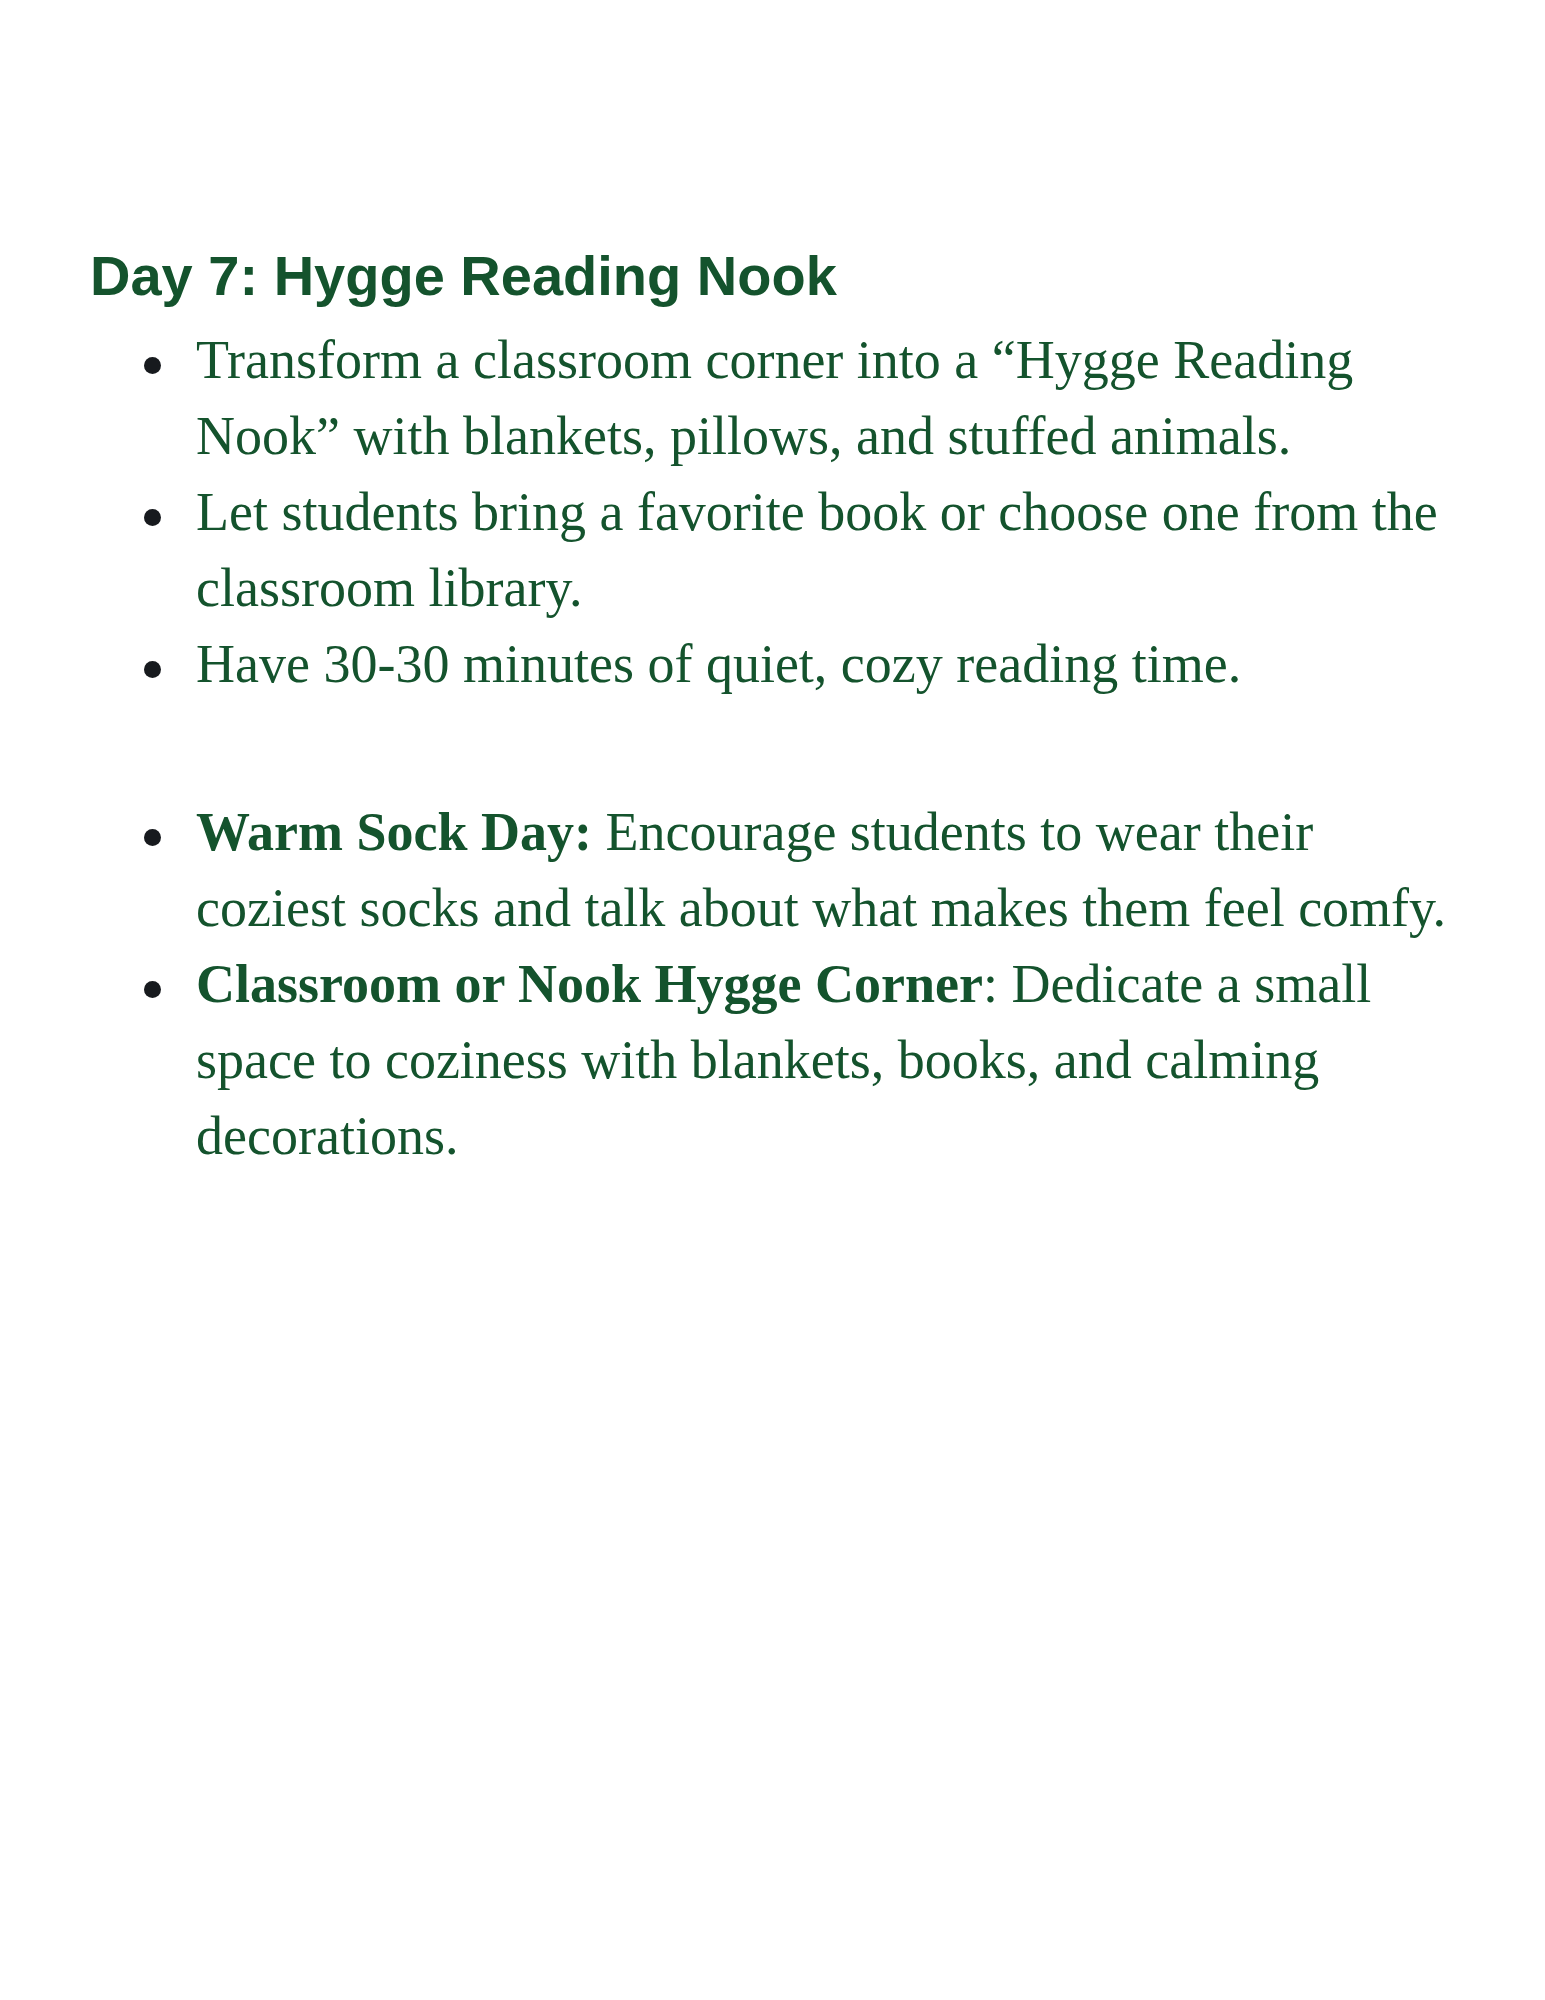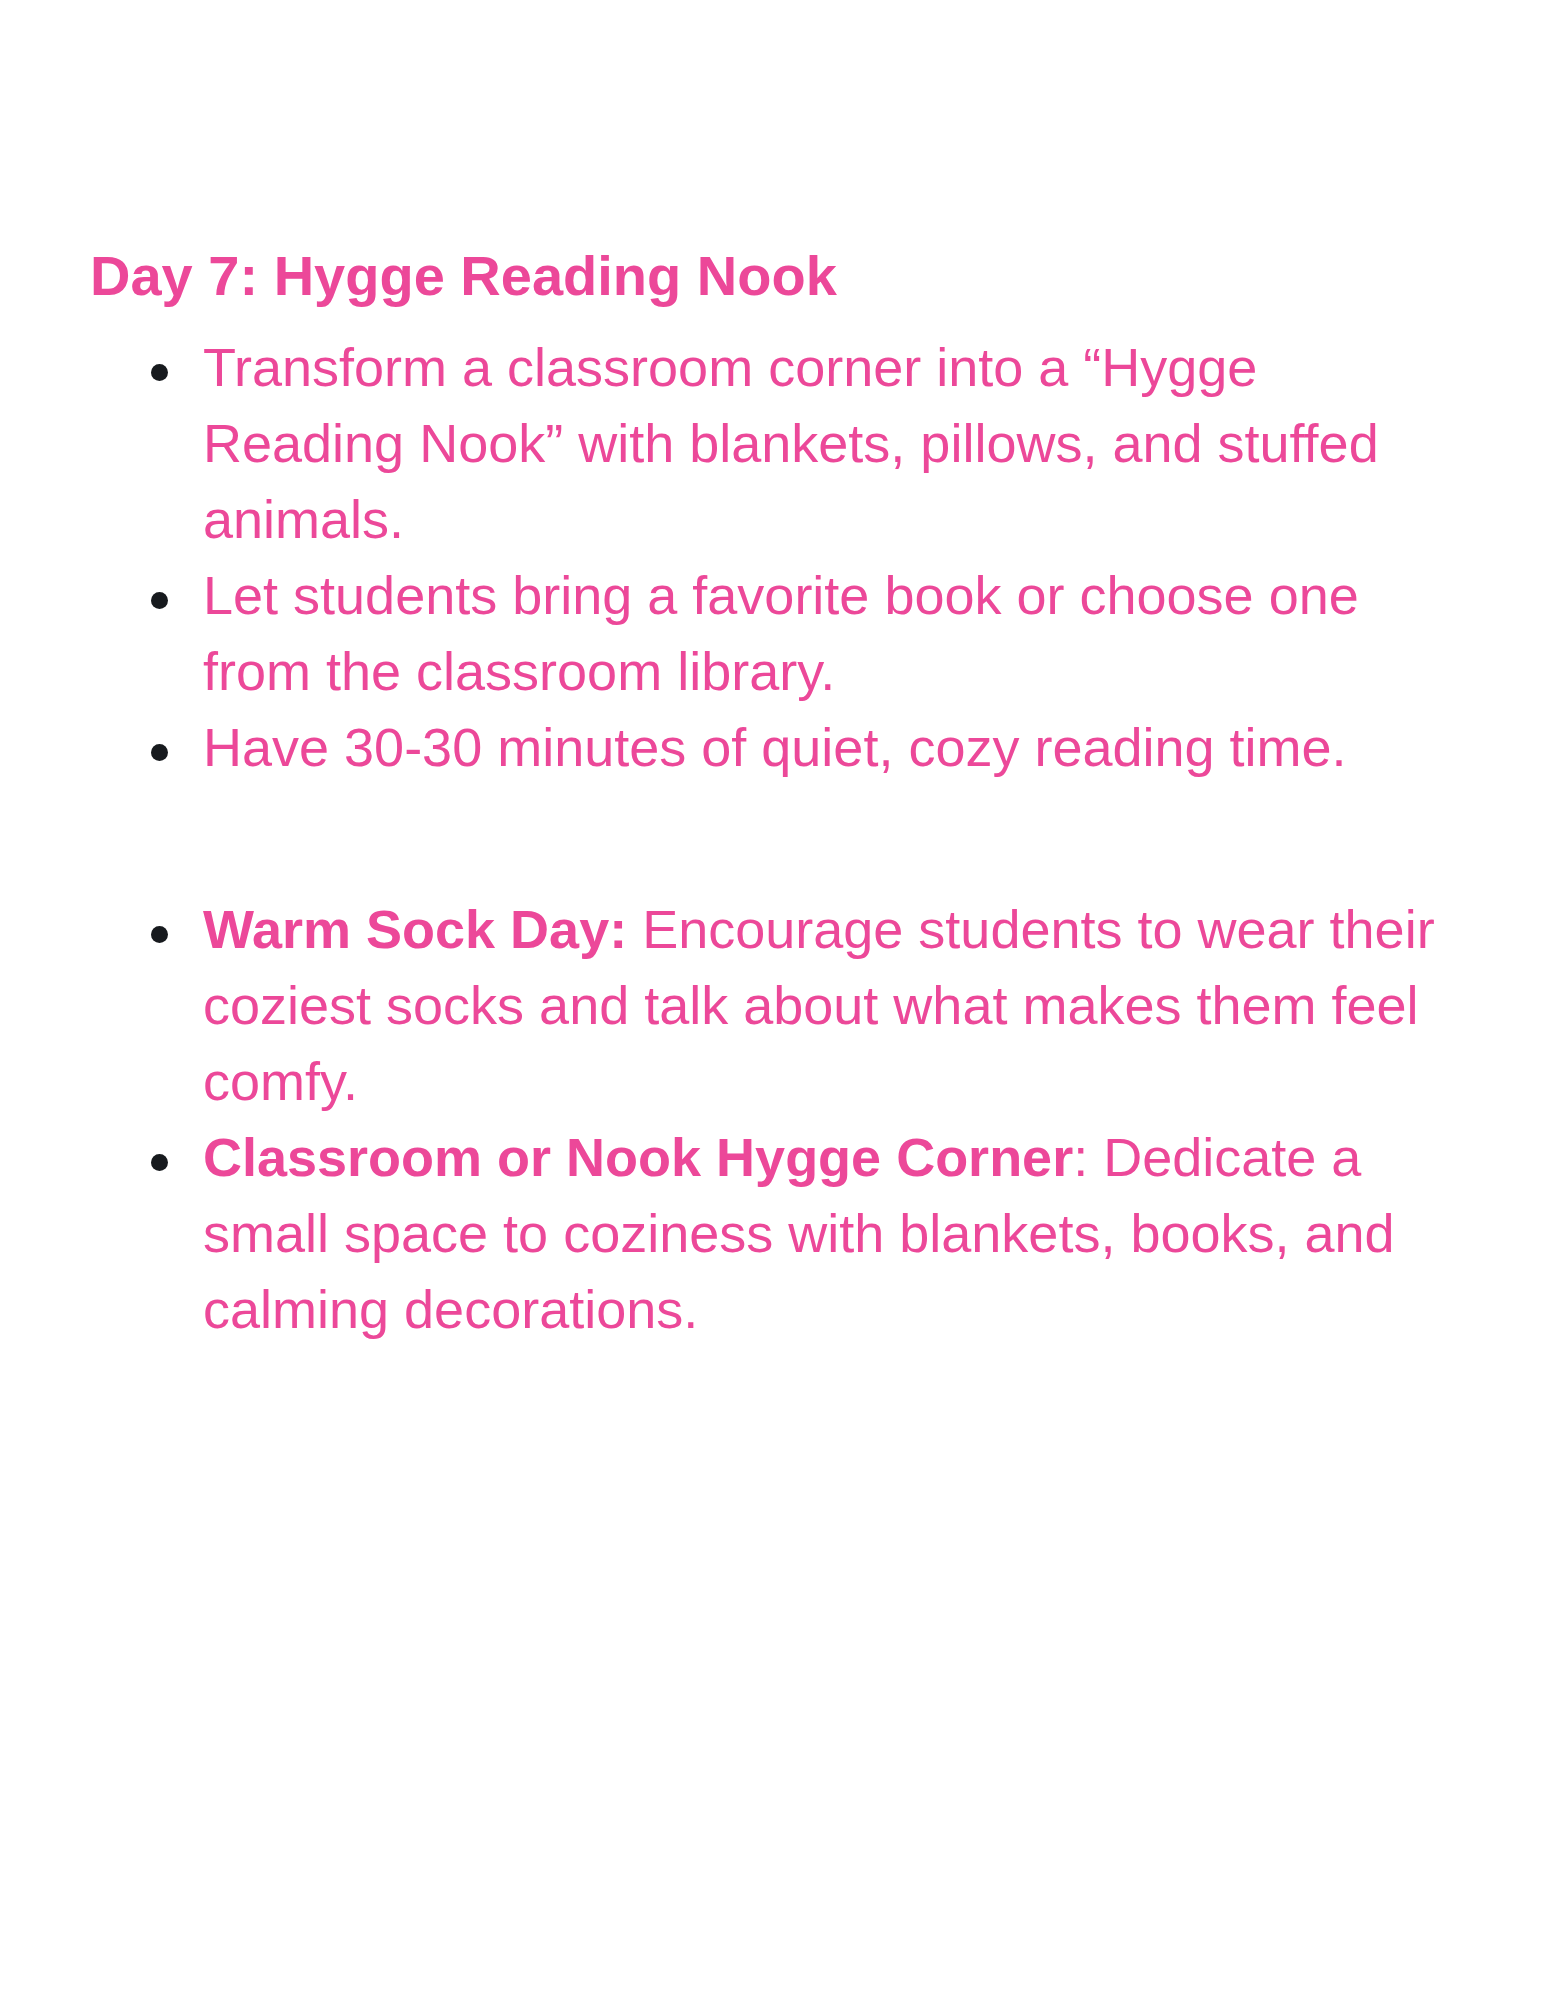--- a/index.html
+++ b/index.html
@@ -5,44 +5,45 @@
   html, body {
     margin: 0;
     padding: 0;
     background: #ffffff;
   }
   .page {
     position: relative;
     width: 1545px;
     height: 2000px;
     background: #ffffff;
-    color: #ec4899;
+    color: #14532d;
     font-family: "Liberation Sans", "DejaVu Sans", sans-serif;
     overflow: hidden;
   }
   .content {
     padding: 238px 97px 0 90px;
   }
   .heading {
     margin: 0;
     font-size: 56px;
     font-weight: 700;
     line-height: 76px;
     letter-spacing: 0;
   }
   .heading .light {
     font-weight: 400;
   }
   .doc-list {
     list-style: none;
-    margin: 15px;
+    margin: 8px;
     padding: 0 0 0 98px;
     font-size: 54px;
     font-weight: 400;
     line-height: 76px;
+    font-family: Liberation Serif, serif;
   }
   .doc-list li {
     position: relative;
     width: 1260px;
   }
   .doc-list .dot {
     position: absolute;
     left: -52px;
     top: 35px;
     width: 17px;

